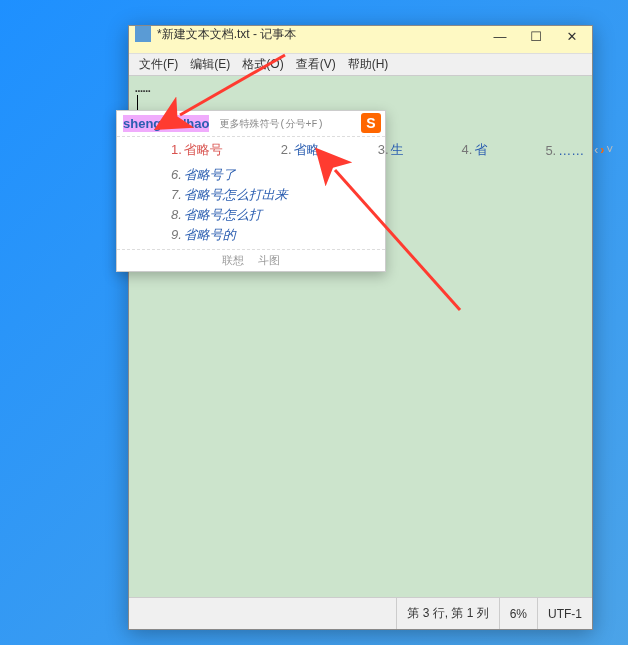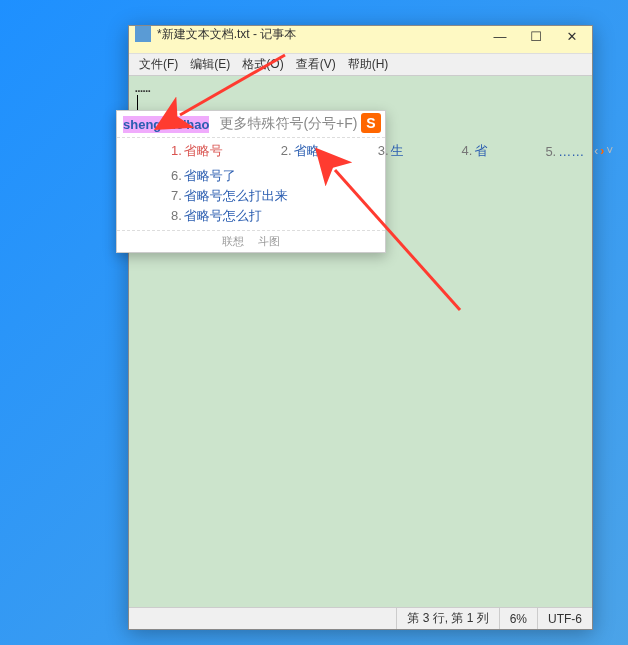--- a/index.html
+++ b/index.html
@@ -68,21 +68,21 @@
     .text-cursor {
       display: inline-block;
       width: 1px; height: 16px;
       background: #000;
       vertical-align: text-bottom;
       margin-left: 2px;
     }
     .statusbar {
       position: absolute;
       bottom: 0; left: 0; right: 0;
-      height: 22px;
+      height: 32px;
       background: #f0f0f0;
       border-top: 1px solid #ccc;
       display: flex;
       align-items: center;
       font-size: 12px;
       color: #333;
     }
     .status-seg {
       padding: 0 10px;
       border-left: 1px solid #ccc;
@@ -108,23 +108,24 @@
       border-bottom: 1px dashed #ddd;
       position: relative;
     }
     .ime-input {
       background: #f0abfc;
       color: #2a5db0;
       font-weight: bold;
       padding: 1px 0;
     }
     .ime-hint {
-      font-size: 14px;
+      font-size: 10px;
       color: #888;
       margin-left: 10px;
+      font-family: Liberation Mono, monospace;
     }
     .ime-logo {
       position: absolute;
       right: 4px; top: 2px;
       width: 20px; height: 20px;
       background: #ff6600;
       color: #fff;
       font-weight: bold;
       font-family: Arial;
       display: flex;
@@ -152,20 +153,21 @@
       align-items: center;
     }
     .ime-nav span {
       color: #bbb;
       cursor: pointer;
       font-size: 12px;
     }
     .ime-nav .next { color: #ff6600; font-weight: bold; }
     .ime-list {
       padding: 2px 6px 4px;
+      font-style: italic;
     }
     .ime-list .cand { display: block; padding: 1px 0; }
     .ime-foot {
       border-top: 1px dashed #ddd;
       padding: 3px 6px;
       font-size: 11px;
       color: #999;
       display: flex;
       gap: 14px;
       justify-content: center;
@@ -197,21 +199,21 @@
   </div>
   <div class="editor">
     <span class="editor-text">……</span>
     <br>
     <span class="text-cursor"></span>
   </div>
   <div class="statusbar">
     <div class="status-spacer"></div>
     <div class="status-seg">第 3 行, 第 1 列</div>
     <div class="status-seg">6%</div>
-    <div class="status-seg">UTF-6</div>
+    <div class="status-seg">UTF-1</div>
   </div>
 </div>
 
 <div class="ime">
   <div class="ime-head">
     <span class="ime-input">sheng'lue'hao</span>
     <span class="ime-hint">更多特殊符号(分号+F)</span>
     <span class="ime-logo">S</span>
   </div>
   <div class="ime-row1">
@@ -223,20 +225,21 @@
     <div class="ime-nav">
       <span>‹</span>
       <span class="next">›</span>
       <span>˅</span>
     </div>
   </div>
   <div class="ime-list">
     <span class="cand"><span class="num">6.</span><span>省略号了</span></span>
     <span class="cand"><span class="num">7.</span><span>省略号怎么打出来</span></span>
     <span class="cand"><span class="num">8.</span><span>省略号怎么打</span></span>
+    <span class="cand"><span class="num">9.</span><span>省略号的</span></span>
   </div>
   <div class="ime-foot">
     <span>联想</span>
     <span>斗图</span>
   </div>
 </div>
 
 <svg class="arrow-svg" style="left:0;top:0;width:628px;height:645px">
   <defs>
     <marker id="ah" markerWidth="12" markerHeight="12" refX="2" refY="6" orient="auto">

